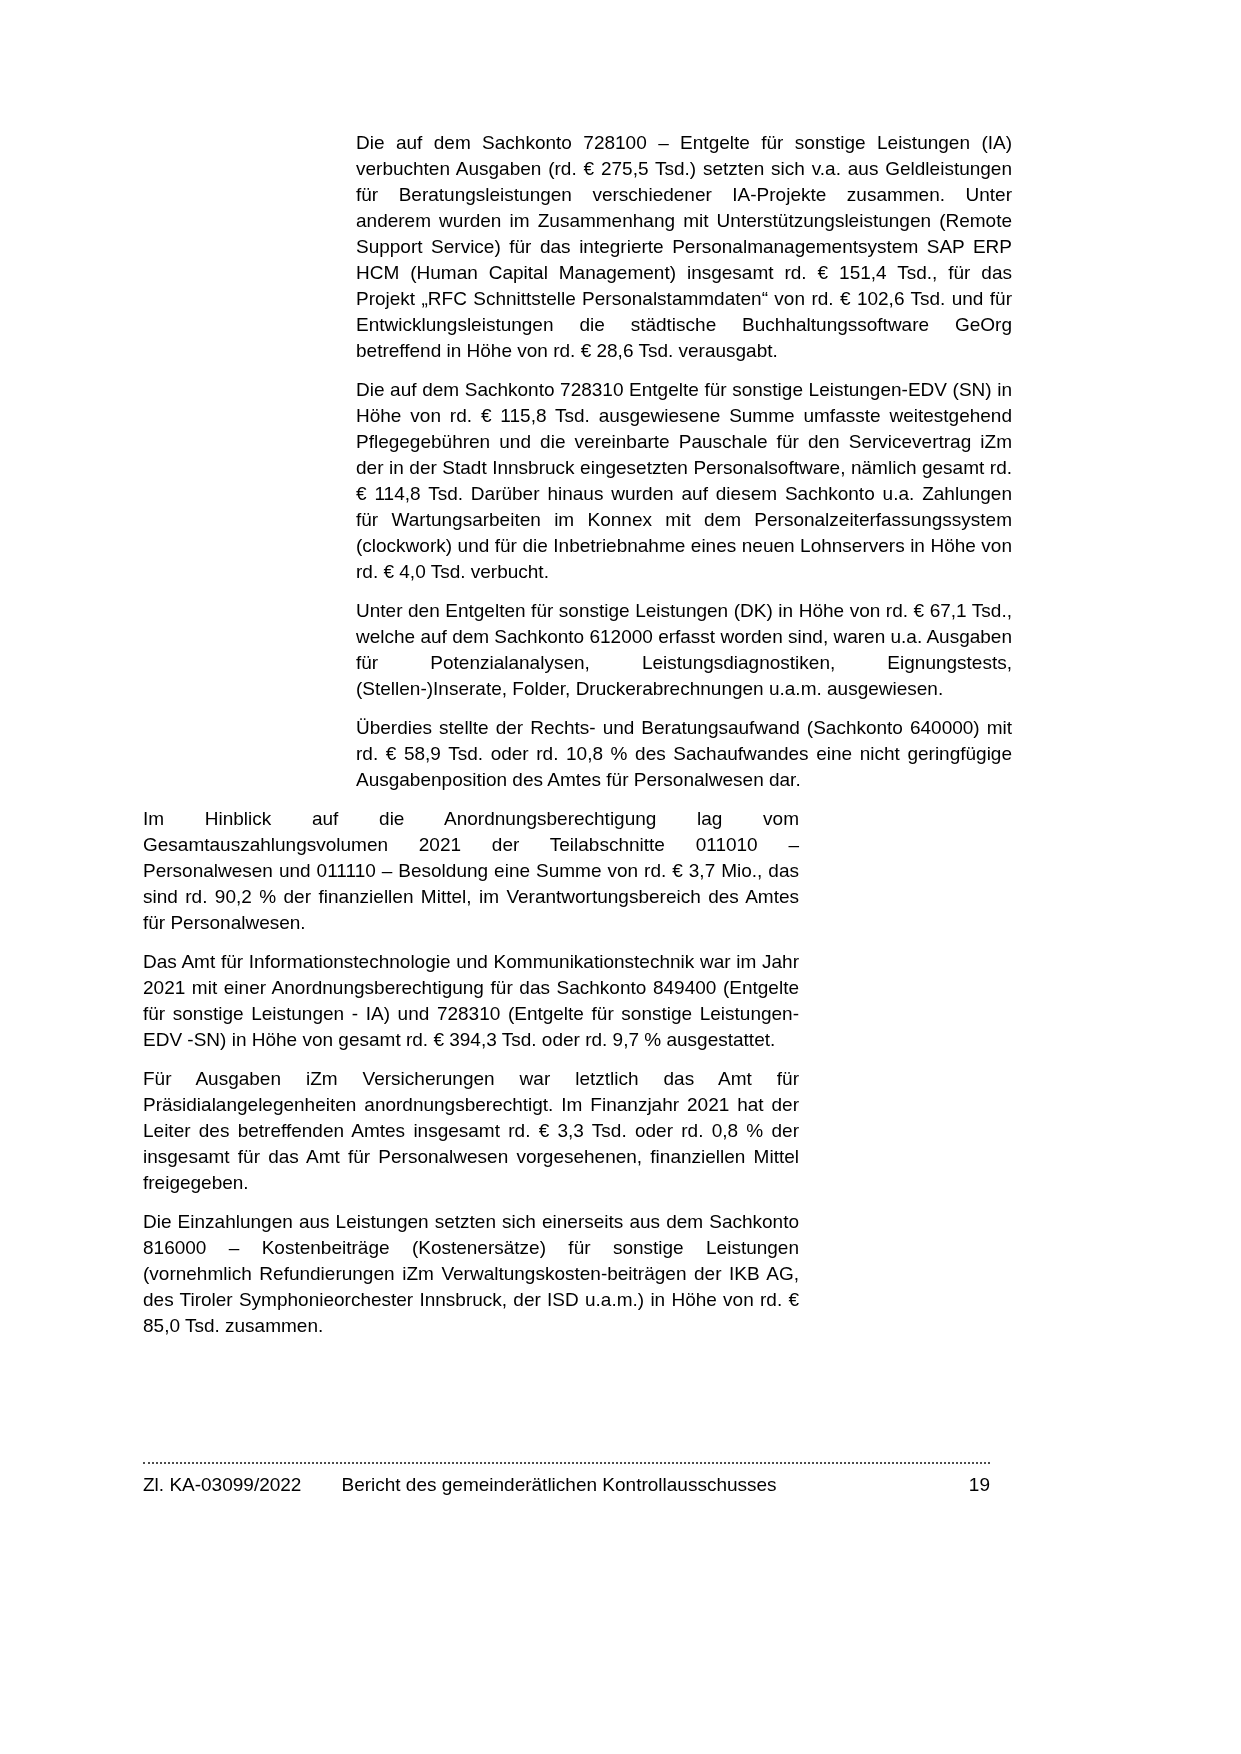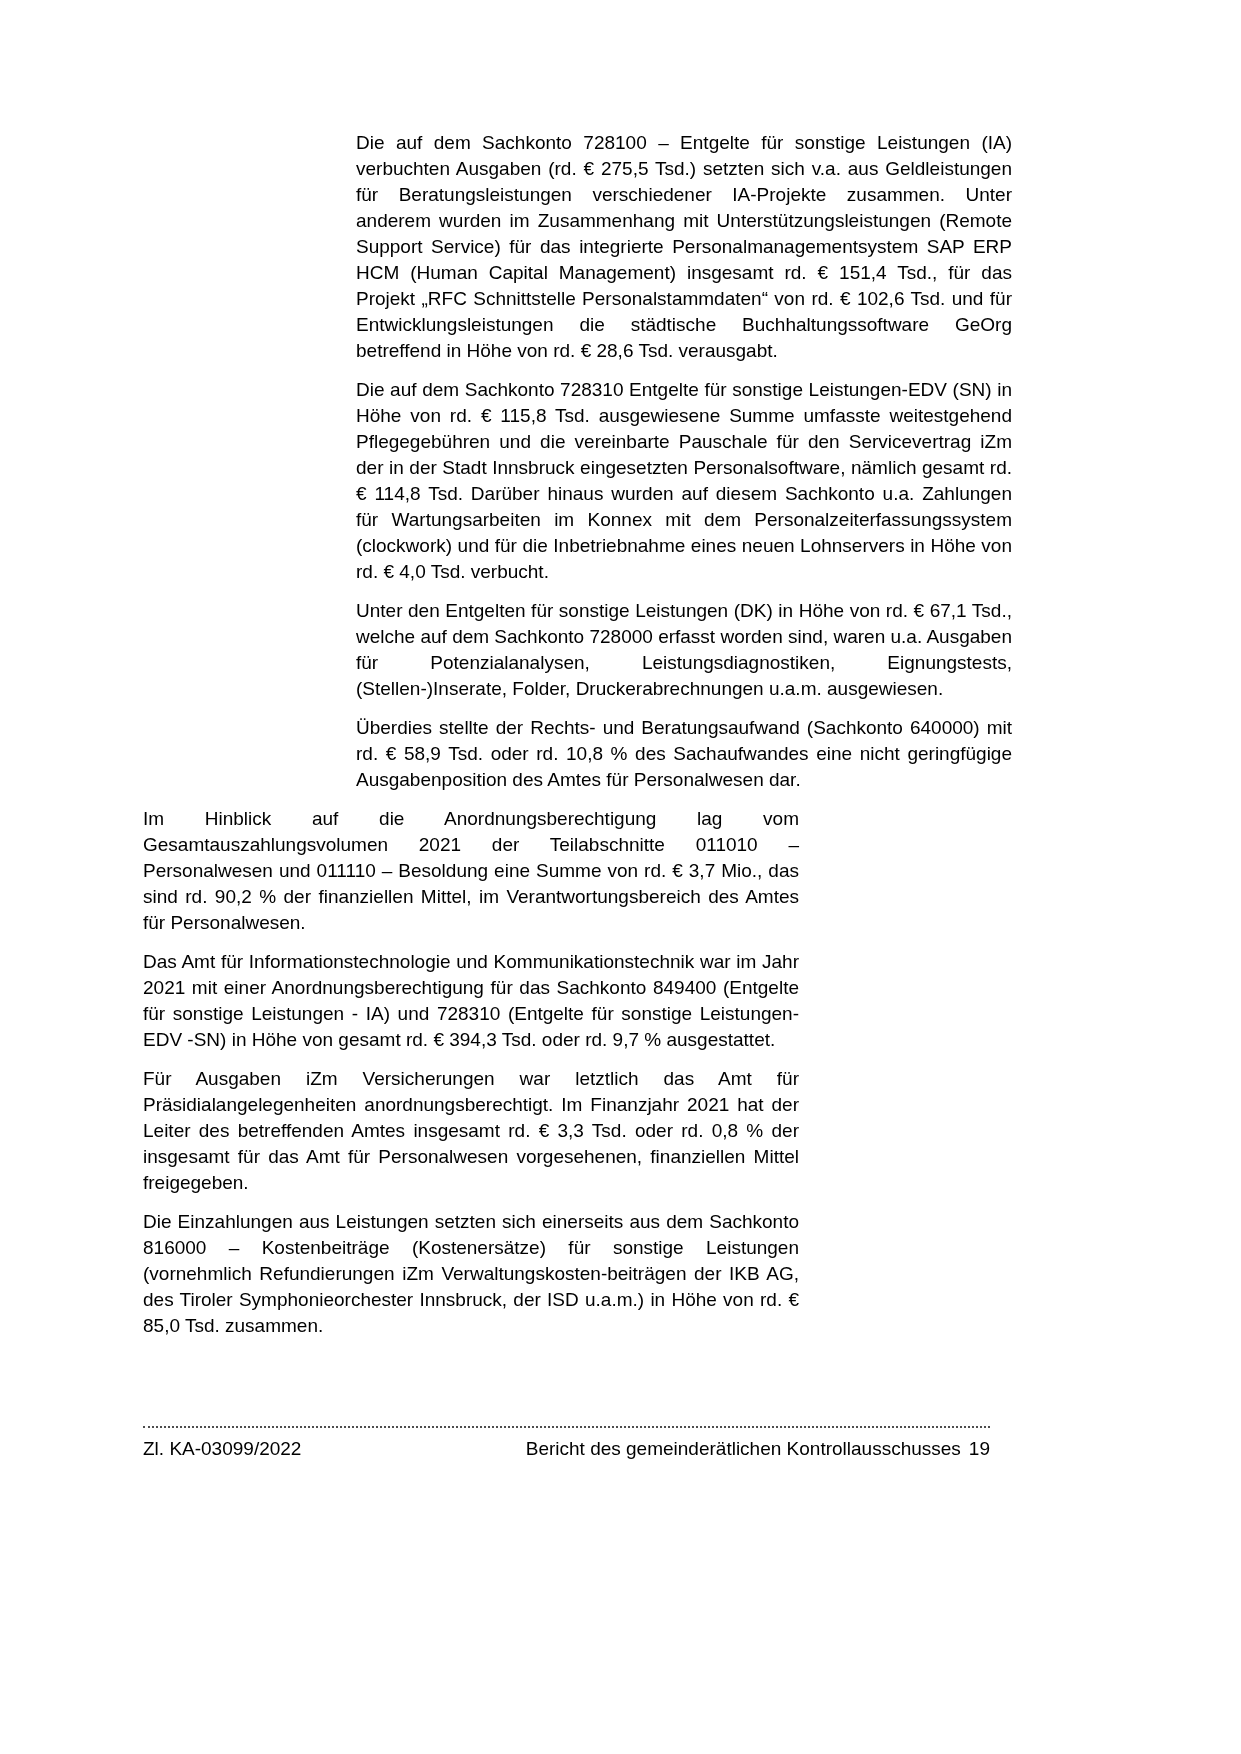--- a/index.html
+++ b/index.html
@@ -40,52 +40,52 @@
   .paragraphs p {
     margin: 0 0 13px 0;
     font-size: 19px;
     line-height: 26px;
     text-align: justify;
     hyphens: none;
   }
   .footer {
     position: absolute;
     left: 143px;
-    top: 1426px;
+    top: 1462px;
     width: 847px;
   }
   .dotted-rule {
     border-top: 2px dotted #4d4d4d;
     height: 0;
     width: 100%;
   }
   .footer-row {
     display: flex;
     justify-content: space-between;
     align-items: baseline;
     padding-top: 9px;
     font-size: 19px;
     line-height: 24px;
   }
   .footer-row .f-left   { flex: 0 0 auto; }
-  .footer-row .f-center { flex: 1 1 auto; text-align: right; padding-left: 40px; }
+  .footer-row .f-center { flex: 1 1 auto; text-align: left; padding-left: 40px; }
   .footer-row .f-right  { flex: 0 0 auto; text-align: right; margin-left: 8px; }
 </style>
 </head>
 <body>
 
 <div class="page">
 
   <main class="content" id="sections">
       <div class="section">
         <div class="margin-label"></div>
         <div class="paragraphs">
           <p>Die auf dem Sachkonto 728100 – Entgelte für sonstige Leistungen (IA) verbuchten Ausgaben (rd. € 275,5 Tsd.) setzten sich v.a. aus Geldleistungen für Beratungsleistungen verschiedener IA-Projekte zusammen. Unter anderem wurden im Zusammenhang mit Unterstützungsleistungen (Remote Support Service) für das integrierte Personalmanagementsystem SAP ERP HCM (Human Capital Management) insgesamt rd. € 151,4 Tsd., für das Projekt „RFC Schnittstelle Personalstammdaten“ von rd. € 102,6 Tsd. und für Entwicklungsleistungen die städtische Buchhaltungssoftware GeOrg betreffend in Höhe von rd. € 28,6 Tsd. verausgabt.</p>
           <p>Die auf dem Sachkonto 728310 Entgelte für sonstige Leistungen-EDV (SN) in Höhe von rd. € 115,8 Tsd. ausgewiesene Summe umfasste weitestgehend Pflegegebühren und die vereinbarte Pauschale für den Servicevertrag iZm der in der Stadt Innsbruck eingesetzten Personalsoftware, nämlich gesamt rd. € 114,8 Tsd. Darüber hinaus wurden auf diesem Sachkonto u.a. Zahlungen für Wartungsarbeiten im Konnex mit dem Personalzeiterfassungssystem (clockwork) und für die Inbetriebnahme eines neuen Lohnservers in Höhe von rd. € 4,0 Tsd. verbucht.</p>
-          <p>Unter den Entgelten für sonstige Leistungen (DK) in Höhe von rd. € 67,1 Tsd., welche auf dem Sachkonto 728000 erfasst worden sind, waren u.a. Ausgaben für Potenzialanalysen, Leistungsdiagnostiken, Eignungstests, (Stellen-)Inserate, Folder, Druckerabrechnungen u.a.m. ausgewiesen.</p>
+          <p>Unter den Entgelten für sonstige Leistungen (DK) in Höhe von rd. € 67,1 Tsd., welche auf dem Sachkonto 612000 erfasst worden sind, waren u.a. Ausgaben für Potenzialanalysen, Leistungsdiagnostiken, Eignungstests, (Stellen-)Inserate, Folder, Druckerabrechnungen u.a.m. ausgewiesen.</p>
           <p>Überdies stellte der Rechts- und Beratungsaufwand (Sachkonto 640000) mit rd. € 58,9 Tsd. oder rd. 10,8 % des Sachaufwandes eine nicht geringfügige Ausgabenposition des Amtes für Personalwesen dar.</p>
         </div>
       </div>
       <div class="section">
         <div class="paragraphs">
           <p>Im Hinblick auf die Anordnungsberechtigung lag vom Gesamtauszahlungsvolumen 2021 der Teilabschnitte 011010 – Personalwesen und 011110 – Besoldung eine Summe von rd. € 3,7 Mio., das sind rd. 90,2 % der finanziellen Mittel, im Verantwortungsbereich des Amtes für Personalwesen.</p>
           <p>Das Amt für Informationstechnologie und Kommunikationstechnik war im Jahr 2021 mit einer Anordnungsberechtigung für das Sachkonto 849400 (Entgelte für sonstige Leistungen - IA) und 728310 (Entgelte für sonstige Leistungen-EDV -SN) in Höhe von gesamt rd. € 394,3 Tsd. oder rd. 9,7 % ausgestattet.</p>
           <p>Für Ausgaben iZm Versicherungen war letztlich das Amt für Präsidialangelegenheiten anordnungsberechtigt. Im Finanzjahr 2021 hat der Leiter des betreffenden Amtes insgesamt rd. € 3,3 Tsd. oder rd. 0,8 % der insgesamt für das Amt für Personalwesen vorgesehenen, finanziellen Mittel freigegeben.</p>
         </div>
       </div>

